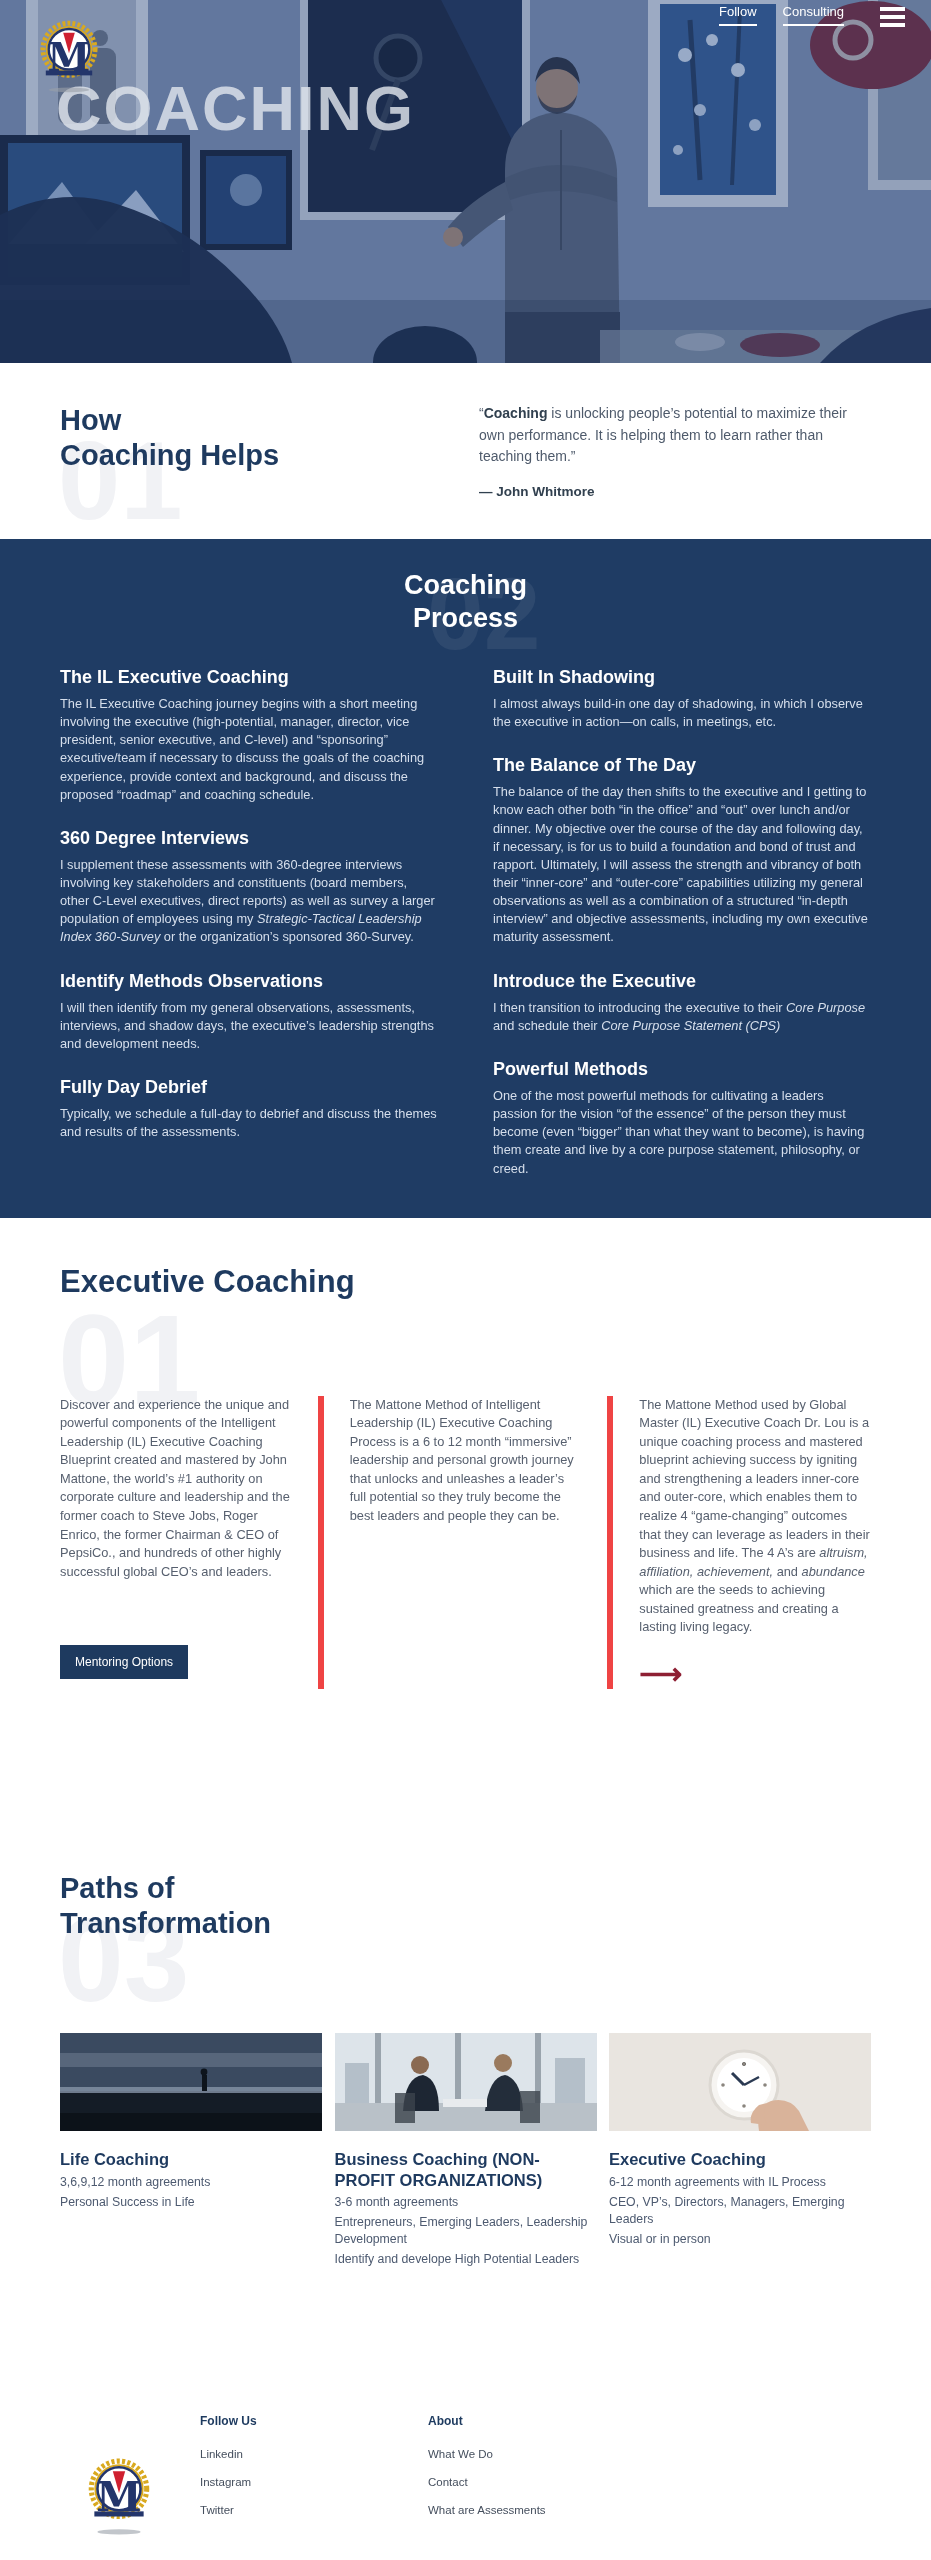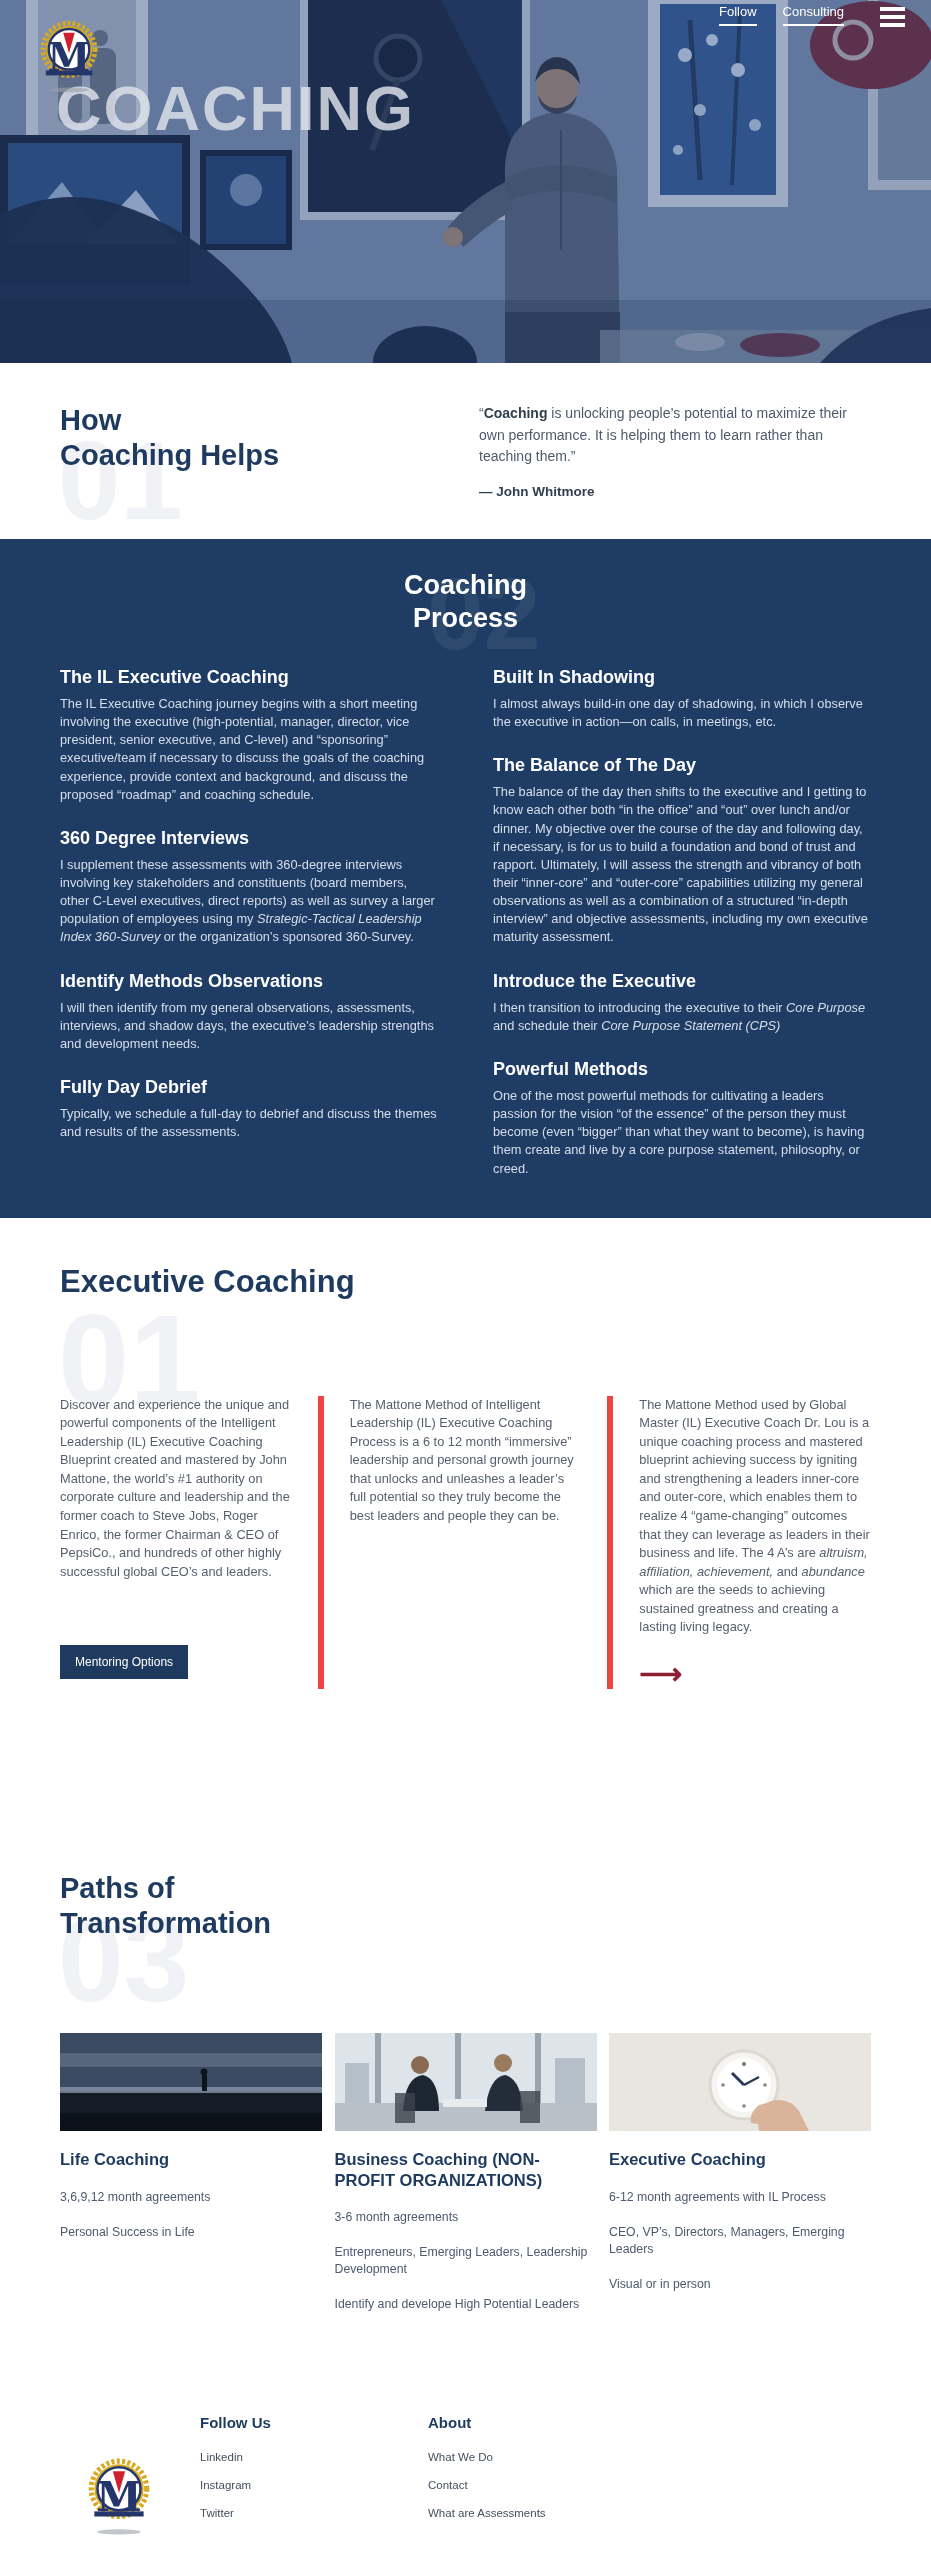--- a/index.html
+++ b/index.html
@@ -57,29 +57,29 @@
                font-family: inherit; font-size: 12px; padding: 10px 15px; cursor: pointer; }
 
   
   .paths { min-height: 555px; padding: 36px 60px 0; position: relative; background: #fff; }
   .paths .wm-light { left: 58px; top: 66px; font-size: 118px; }
   .paths h2 { position: relative; z-index: 1; font-size: 29px; line-height: 1.22; color: #1e3a5f; }
   .cards { display: flex; justify-content: space-between; margin-top: 92px; position: relative; z-index: 1; }
   .card { width: 262px; }
   .card-img { width: 100%; height: 98px; display: block; }
   .card h3 { margin-top: 18px; font-size: 16.5px; line-height: 1.22; color: #1e3a5f; }
-  .card p { margin-top: 19px; font-size: 12.3px; color: #4d5a70; line-height: 1.35; }
+  .card p { margin-top: 4px; font-size: 12.3px; color: #4d5a70; line-height: 1.35; }
 
   
   .pagefoot { min-height: 208px; padding: 24px 60px 12px; background: #fff; }
   .frow { display: flex; }
   .flogo { width: 140px; padding-top: 44px; }
   .flogo svg { width: 62px; height: 78px; margin-left: 28px; }
   .fcol { width: 228px; }
-  .fcol h4 { font-size: 15px; color: #1d3a5f; margin-bottom: 20px; }
+  .fcol h4 { font-size: 12px; color: #1d3a5f; margin-bottom: 20px; }
   .fcol a { display: block; font-size: 11.5px; color: #454f5e; margin-bottom: 16px; }
   .fbottom { display: flex; justify-content: space-between; margin-top: 22px; padding: 0 26px;
              font-size: 11px; color: #4a4f57; }
 </style>
 </head>
 <body>
 
 <header class="hero">
   <svg class="scene" viewBox="0 0 931 363" preserveAspectRatio="none">
     <rect x="0" y="0" width="931" height="363" fill="#8593ad"></rect>

